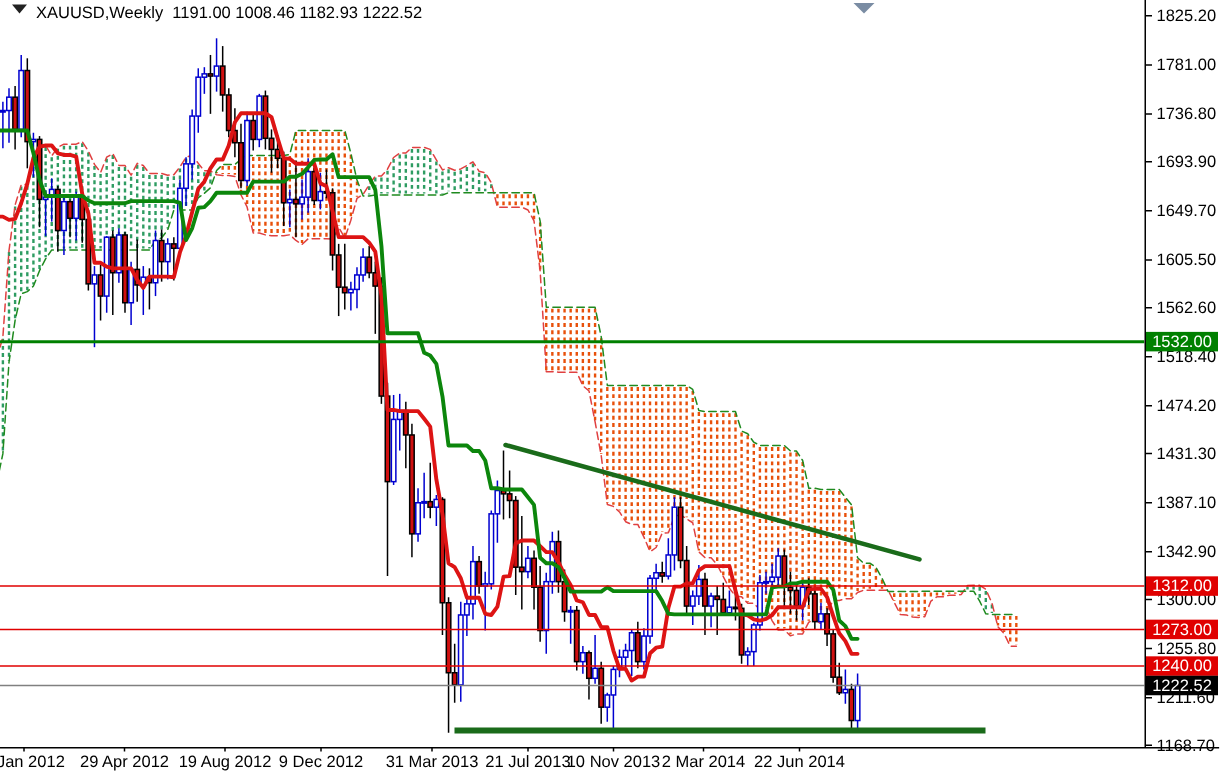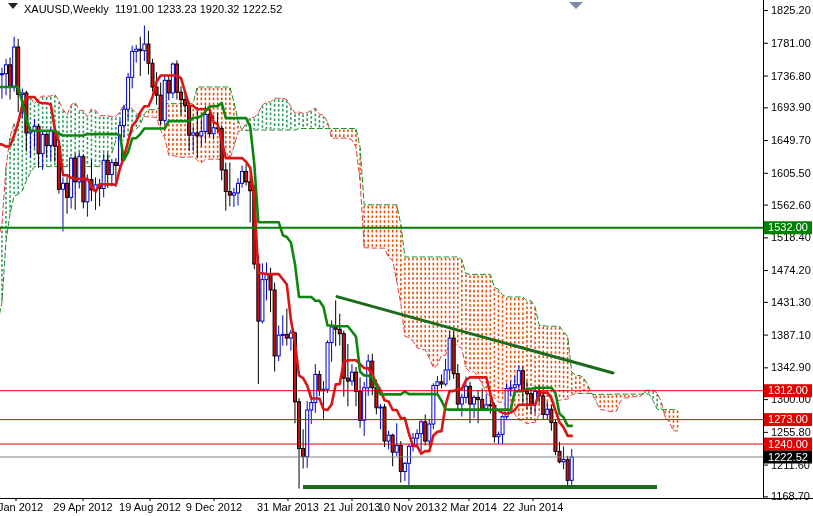--- a/index.html
+++ b/index.html
@@ -557,15 +557,15 @@
           <text x="469" y="511" text-anchor="middle">2 Mar 2014</text>
           <line x1="533" y1="498" x2="533" y2="501" stroke="#000000" stroke-width="1"></line>
           <text x="533" y="511" text-anchor="middle">22 Jun 2014</text>
         </g>
       </g>
     </svg>
   <div id="title-bar">
     <span id="title-tri"></span>
     <span class="sym">XAUUSD,Weekly</span>
     <span>&nbsp;&nbsp;</span>
-    <span class="sym">1191.00 1233.23 1920.32 1222.52</span>
+    <span class="sym">1191.00 1008.46 1182.93 1222.52</span>
   </div>
 </div>
 
 </body></html>

